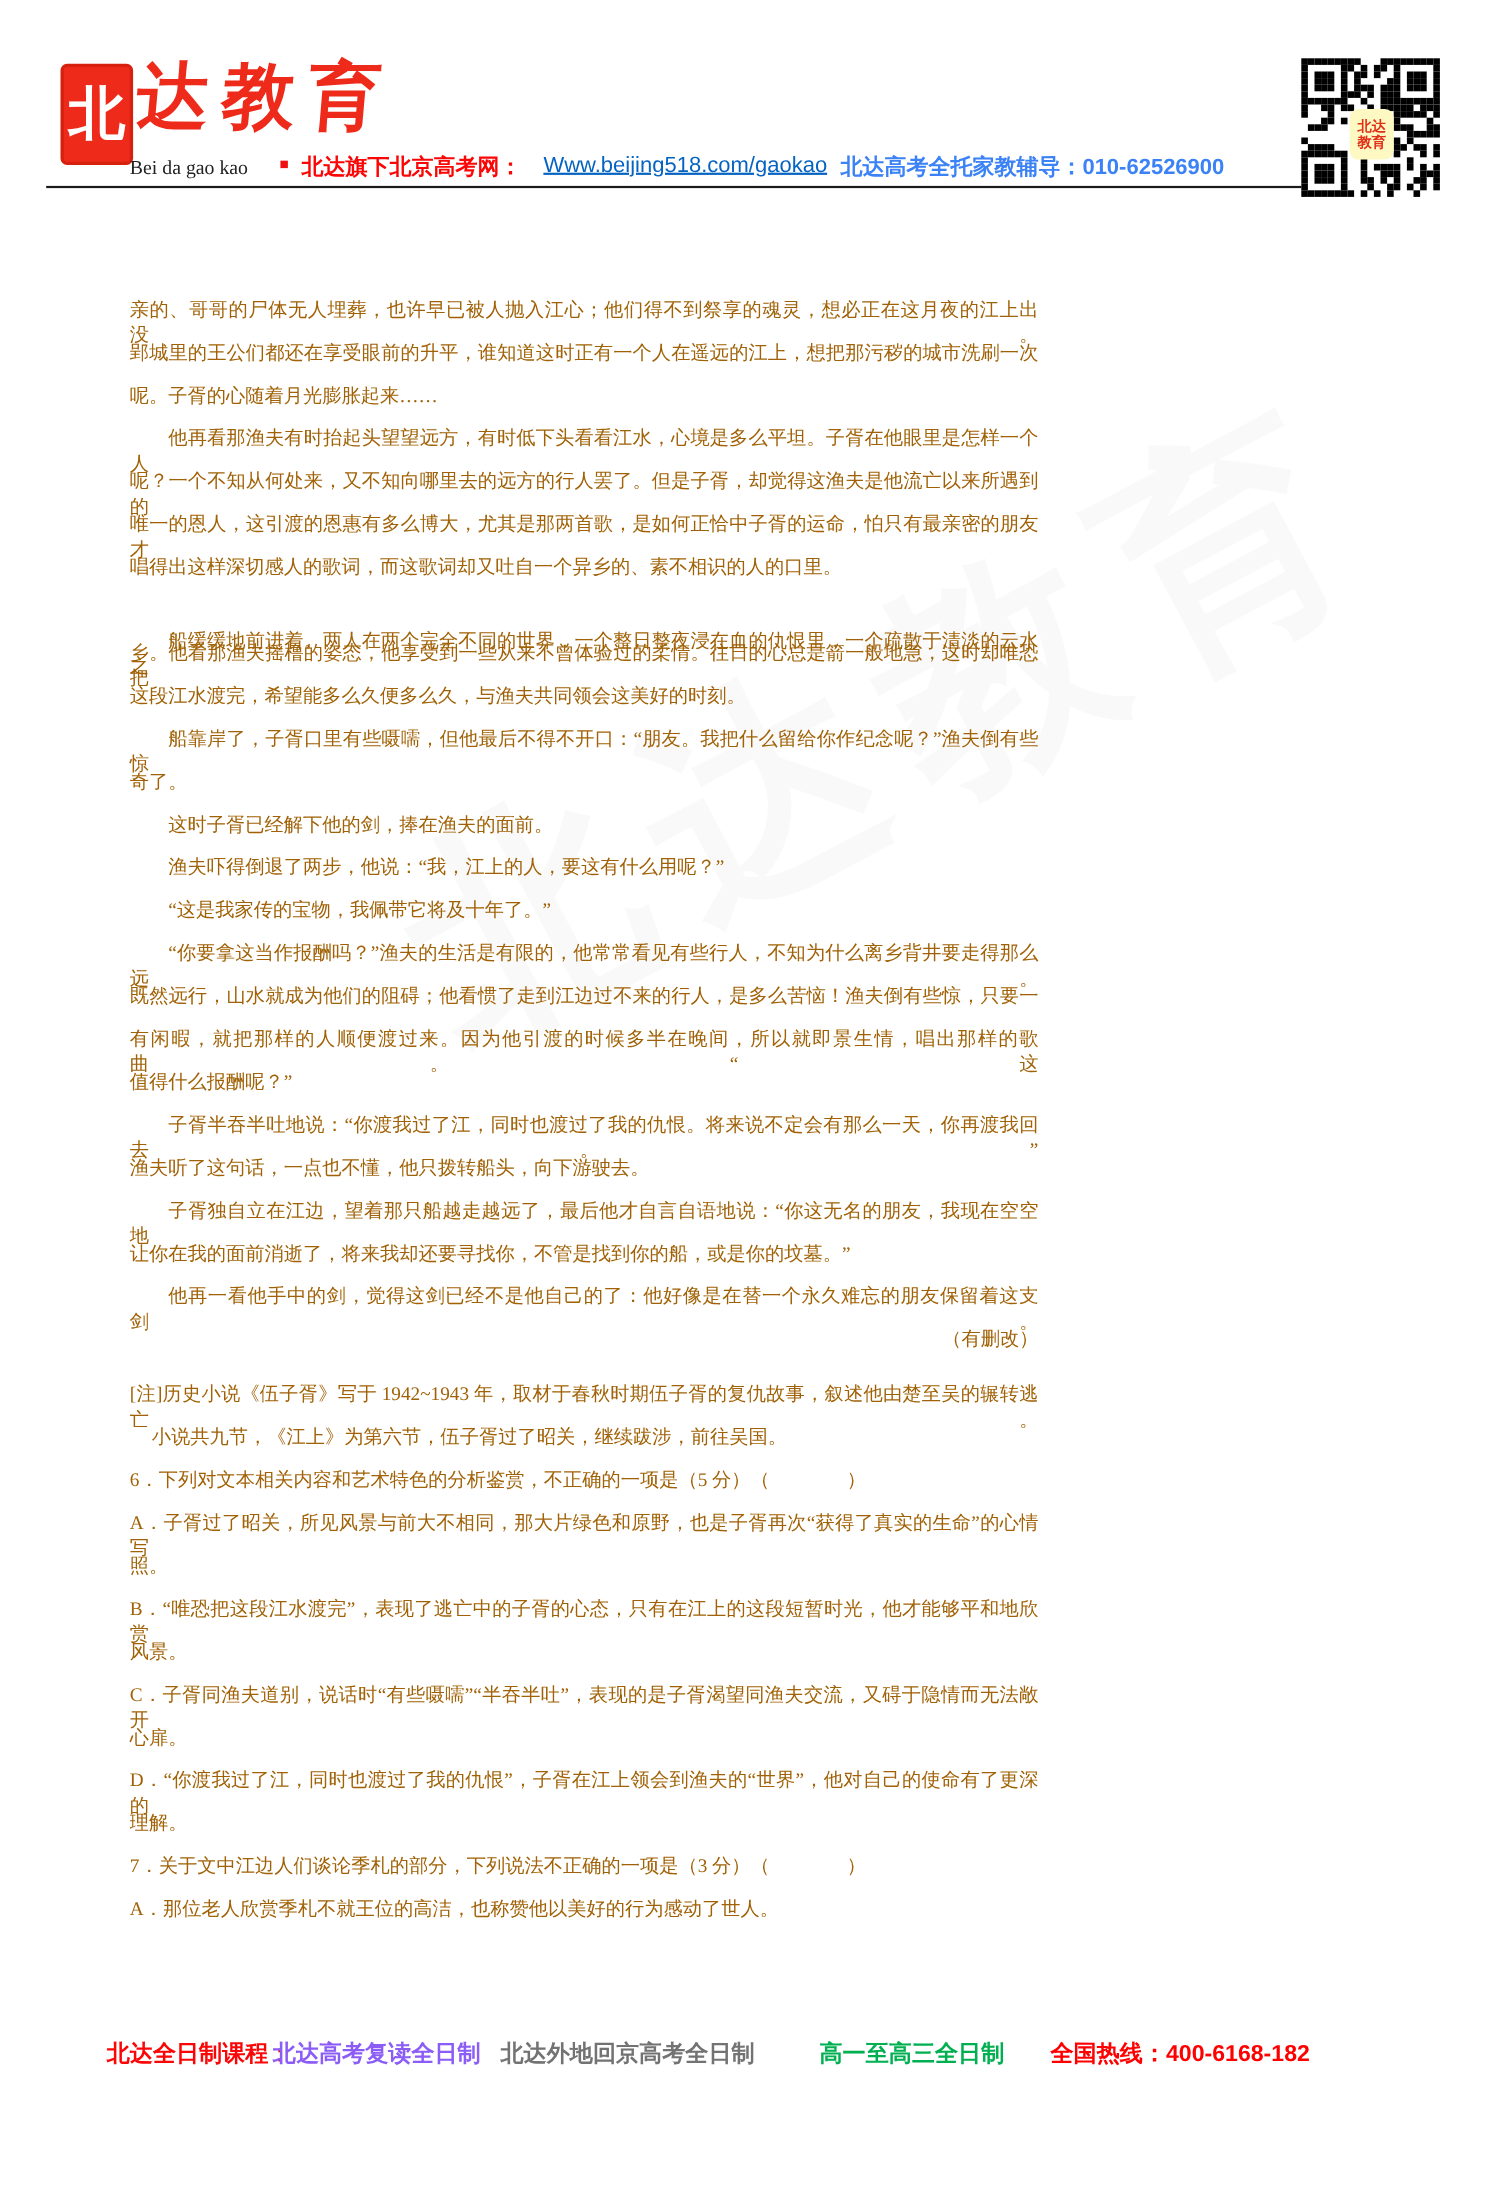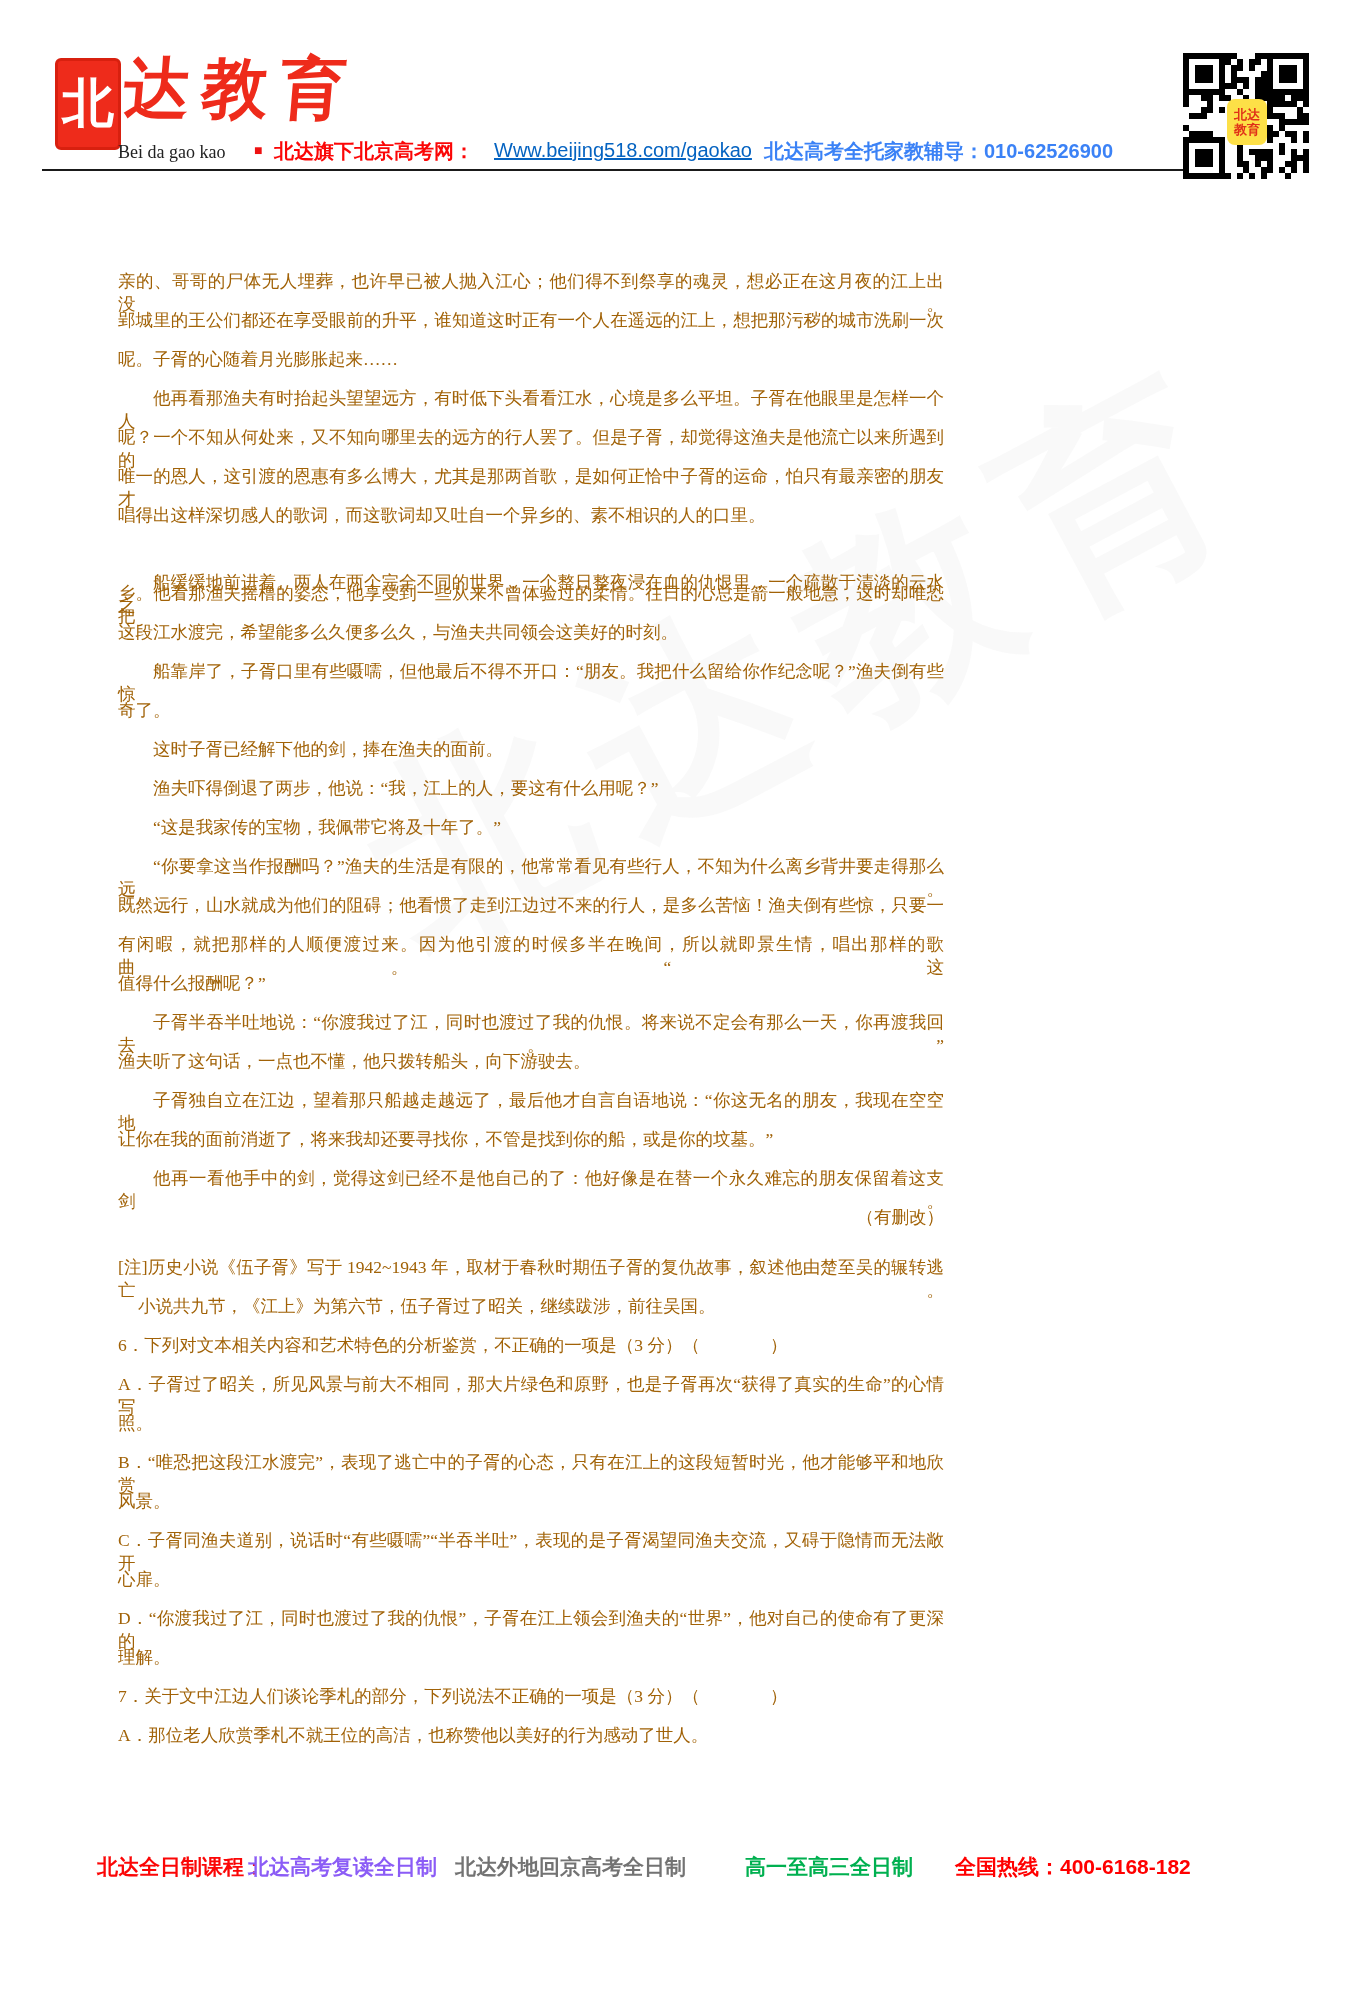--- a/index.html
+++ b/index.html
@@ -18,21 +18,21 @@
   .site-url{position:absolute;left:494px;top:139px;font-size:20px;color:#0563c1;text-decoration:underline;
             font-family:"Liberation Sans",sans-serif;cursor:pointer;}
   .tutor{position:absolute;left:764px;top:138px;font-size:20px;font-weight:bold;color:#3b82f6;
          font-family:"Liberation Sans",sans-serif;}
   .divider{position:absolute;left:42px;top:169px;width:1144px;height:2px;background:#1a1a1a;}
   
   .qr{position:absolute;left:1183px;top:53px;display:grid;grid-template-columns:repeat(21,6px);
       grid-auto-rows:6px;background:#fff;}
   .qr i{display:block;width:6px;height:6px;}
   .qr i.on{background:#000;}
-  .qr-badge{position:absolute;left:44px;top:46px;width:40px;height:46px;background:#fde047;
+  .qr-badge{position:absolute;left:44px;top:46px;width:40px;height:46px;background:#fef9c3;
             border-radius:8px;display:flex;flex-direction:column;align-items:center;justify-content:center;
             font-size:13px;line-height:15px;color:#e03018;font-weight:bold;
             font-family:"Liberation Serif",serif;}
   
   .watermark{position:absolute;left:330px;top:520px;font-size:210px;font-weight:bold;
              color:rgba(130,130,130,0.05);transform:rotate(-28deg);letter-spacing:30px;
              white-space:nowrap;pointer-events:none;}
   
   .line{position:absolute;left:118px;width:826px;font-size:17.5px;line-height:23px;color:#a16207;
         white-space:nowrap;font-family:"Liberation Serif","DejaVu Serif",serif;}
@@ -528,21 +528,21 @@
       <div class="line full" style="top: 933px;">有闲暇，就把那样的人顺便渡过来。因为他引渡的时候多半在晚间，所以就即景生情，唱出那样的歌曲。“这</div>
       <div class="line" style="top: 972px;">值得什么报酬呢？”</div>
       <div class="line full indent" style="top: 1011px;">子胥半吞半吐地说：“你渡我过了江，同时也渡过了我的仇恨。将来说不定会有那么一天，你再渡我回去。”</div>
       <div class="line" style="top: 1050px;">渔夫听了这句话，一点也不懂，他只拨转船头，向下游驶去。</div>
       <div class="line full indent" style="top: 1089px;">子胥独自立在江边，望着那只船越走越远了，最后他才自言自语地说：“你这无名的朋友，我现在空空地</div>
       <div class="line" style="top: 1128px;">让你在我的面前消逝了，将来我却还要寻找你，不管是找到你的船，或是你的坟墓。”</div>
       <div class="line full indent" style="top: 1167px;">他再一看他手中的剑，觉得这剑已经不是他自己的了：他好像是在替一个永久难忘的朋友保留着这支剑。</div>
       <div class="line right" style="top: 1206px;">（有删改）</div>
       <div class="line full" style="top: 1256px;">[注]历史小说《伍子胥》写于 1942~1943 年，取材于春秋时期伍子胥的复仇故事，叙述他由楚至吴的辗转逃亡。</div>
       <div class="line" style="top: 1295px; margin-left: 20px;">小说共九节，《江上》为第六节，伍子胥过了昭关，继续跋涉，前往吴国。</div>
-      <div class="line" style="top: 1334px;">6．下列对文本相关内容和艺术特色的分析鉴赏，不正确的一项是（3 分）（　　　　）</div>
+      <div class="line" style="top: 1334px;">6．下列对文本相关内容和艺术特色的分析鉴赏，不正确的一项是（5 分）（　　　　）</div>
       <div class="line full" style="top: 1373px;">A．子胥过了昭关，所见风景与前大不相同，那大片绿色和原野，也是子胥再次“获得了真实的生命”的心情写</div>
       <div class="line" style="top: 1412px;">照。</div>
       <div class="line full" style="top: 1451px;">B．“唯恐把这段江水渡完”，表现了逃亡中的子胥的心态，只有在江上的这段短暂时光，他才能够平和地欣赏</div>
       <div class="line" style="top: 1490px;">风景。</div>
       <div class="line full" style="top: 1529px;">C．子胥同渔夫道别，说话时“有些嗫嚅”“半吞半吐”，表现的是子胥渴望同渔夫交流，又碍于隐情而无法敞开</div>
       <div class="line" style="top: 1568px;">心扉。</div>
       <div class="line full" style="top: 1607px;">D．“你渡我过了江，同时也渡过了我的仇恨”，子胥在江上领会到渔夫的“世界”，他对自己的使命有了更深的</div>
       <div class="line" style="top: 1646px;">理解。</div>
       <div class="line" style="top: 1685px;">7．关于文中江边人们谈论季札的部分，下列说法不正确的一项是（3 分）（　　　　）</div>
       <div class="line" style="top: 1724px;">A．那位老人欣赏季札不就王位的高洁，也称赞他以美好的行为感动了世人。</div>

